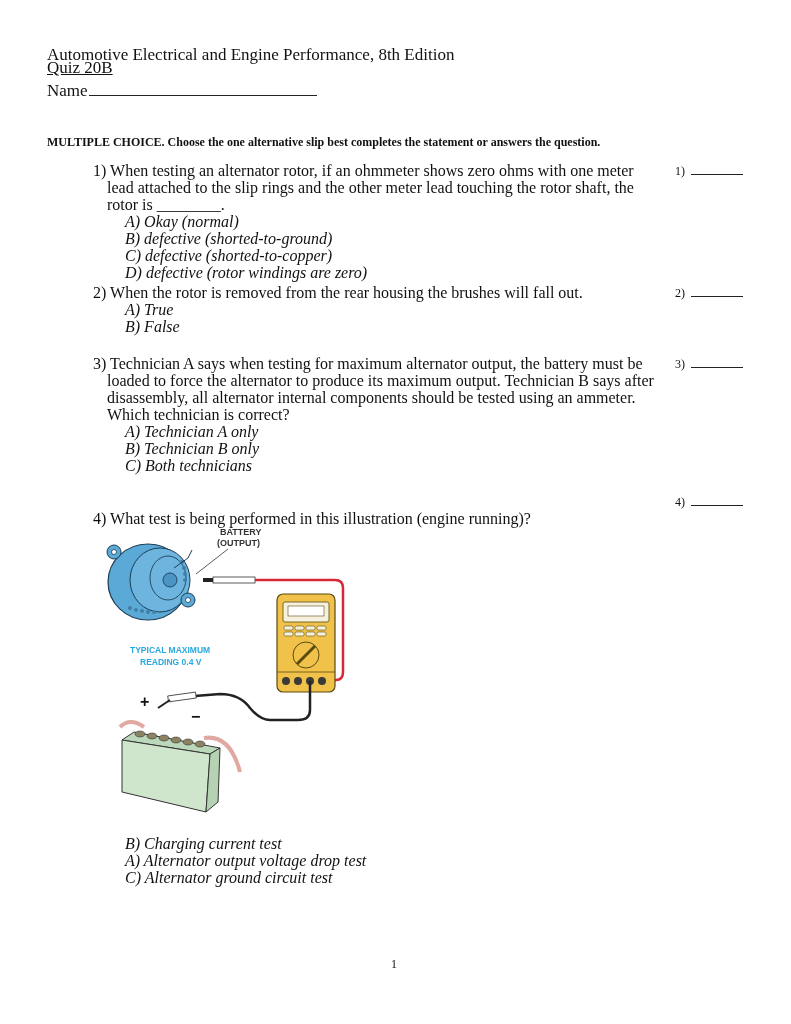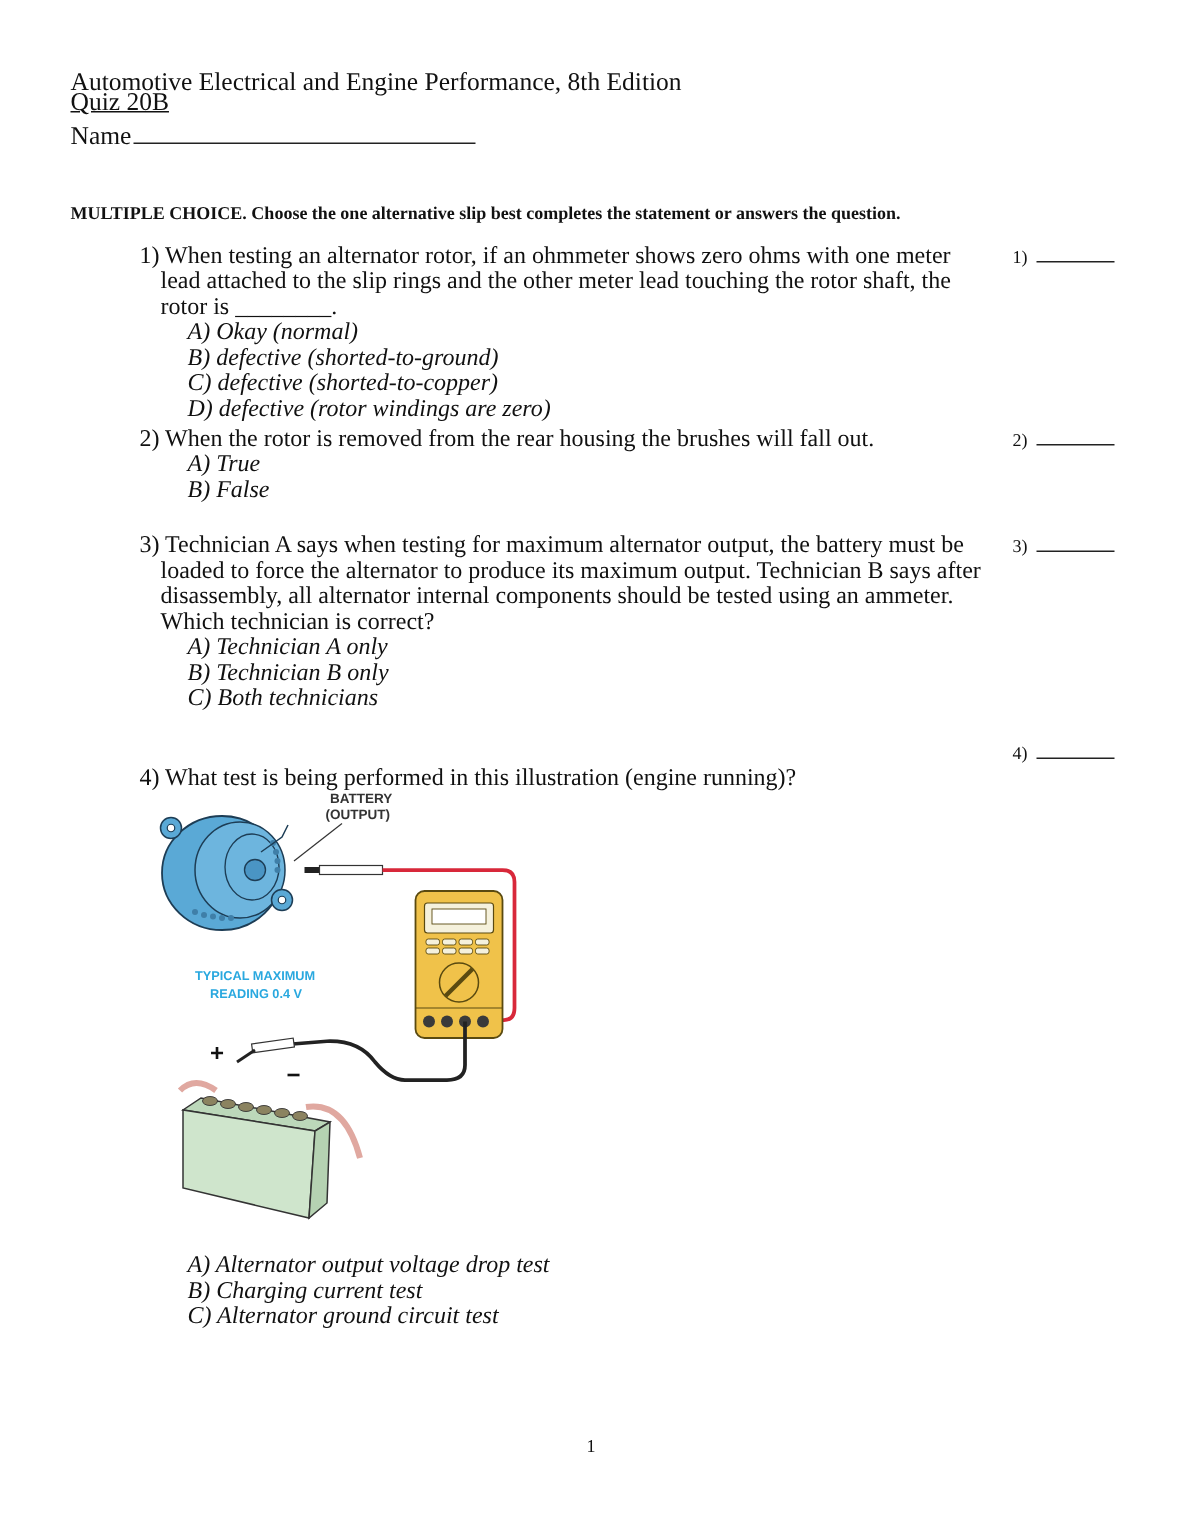--- a/index.html
+++ b/index.html
@@ -144,18 +144,18 @@
           <ellipse cx="88" cy="220" rx="5" ry="3"></ellipse>
           <ellipse cx="100" cy="222" rx="5" ry="3"></ellipse>
       </g>
       <path d="M20 205 Q30 195 44 205" stroke="#e0a8a0" stroke-width="4" fill="none"></path>
       <path d="M104 216 Q130 212 140 250" stroke="#e0a8a0" stroke-width="4" fill="none"></path>
     </g>
   </svg>
 </div>
 
 <div class="abs q" style="top:835px;">
+  <div class="opt">B) Charging current test</div>
   <div class="opt">A) Alternator output voltage drop test</div>
-  <div class="opt">B) Charging current test</div>
   <div class="opt">C) Alternator ground circuit test</div>
 </div>
 
 <div class="abs page-num">1</div>
 
 </body></html>

